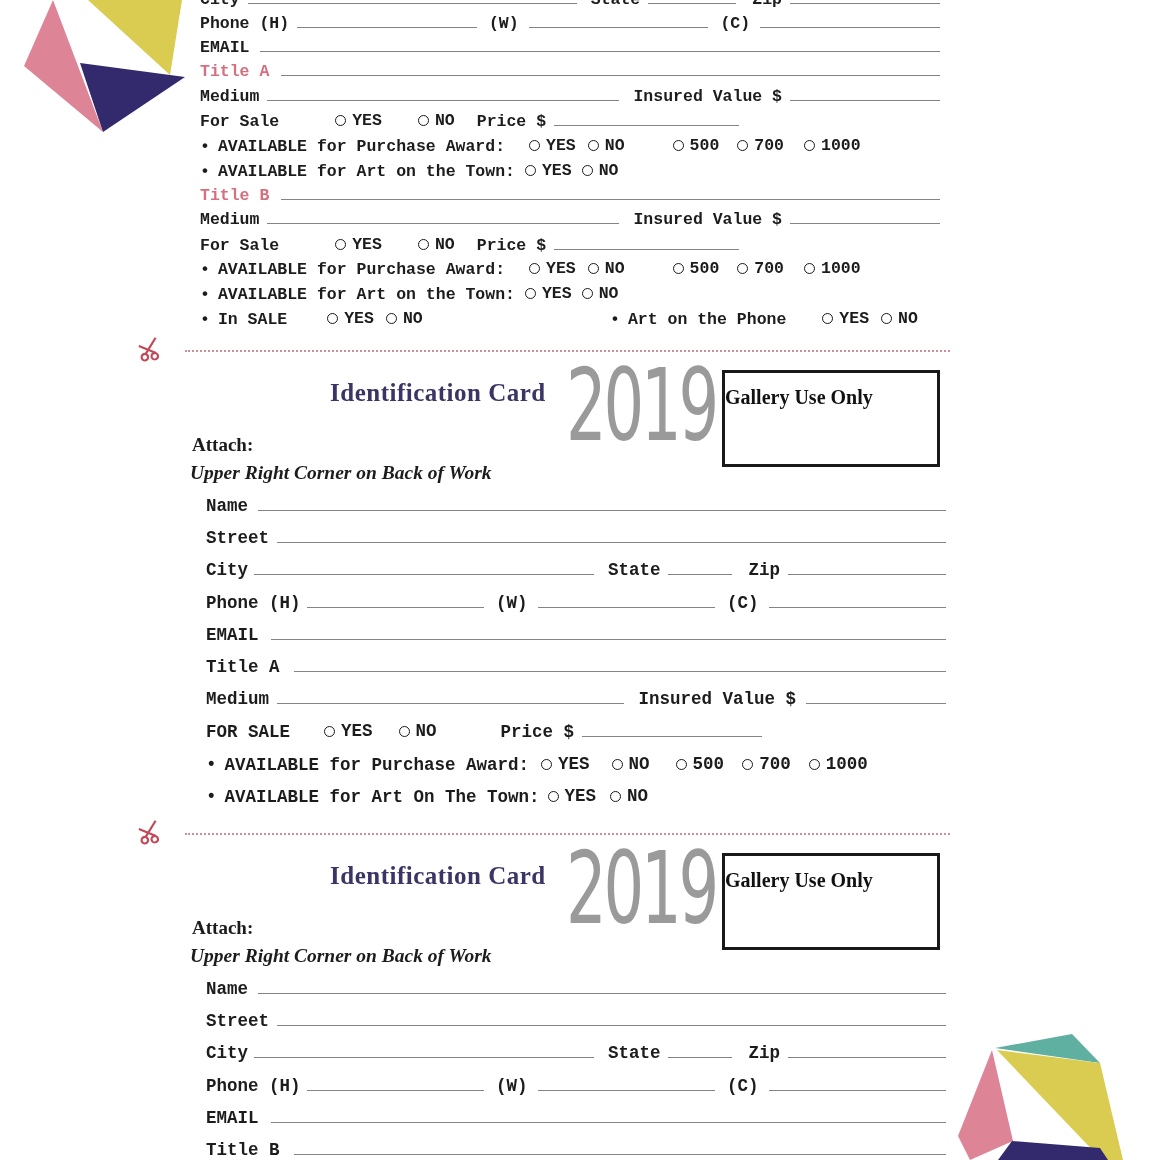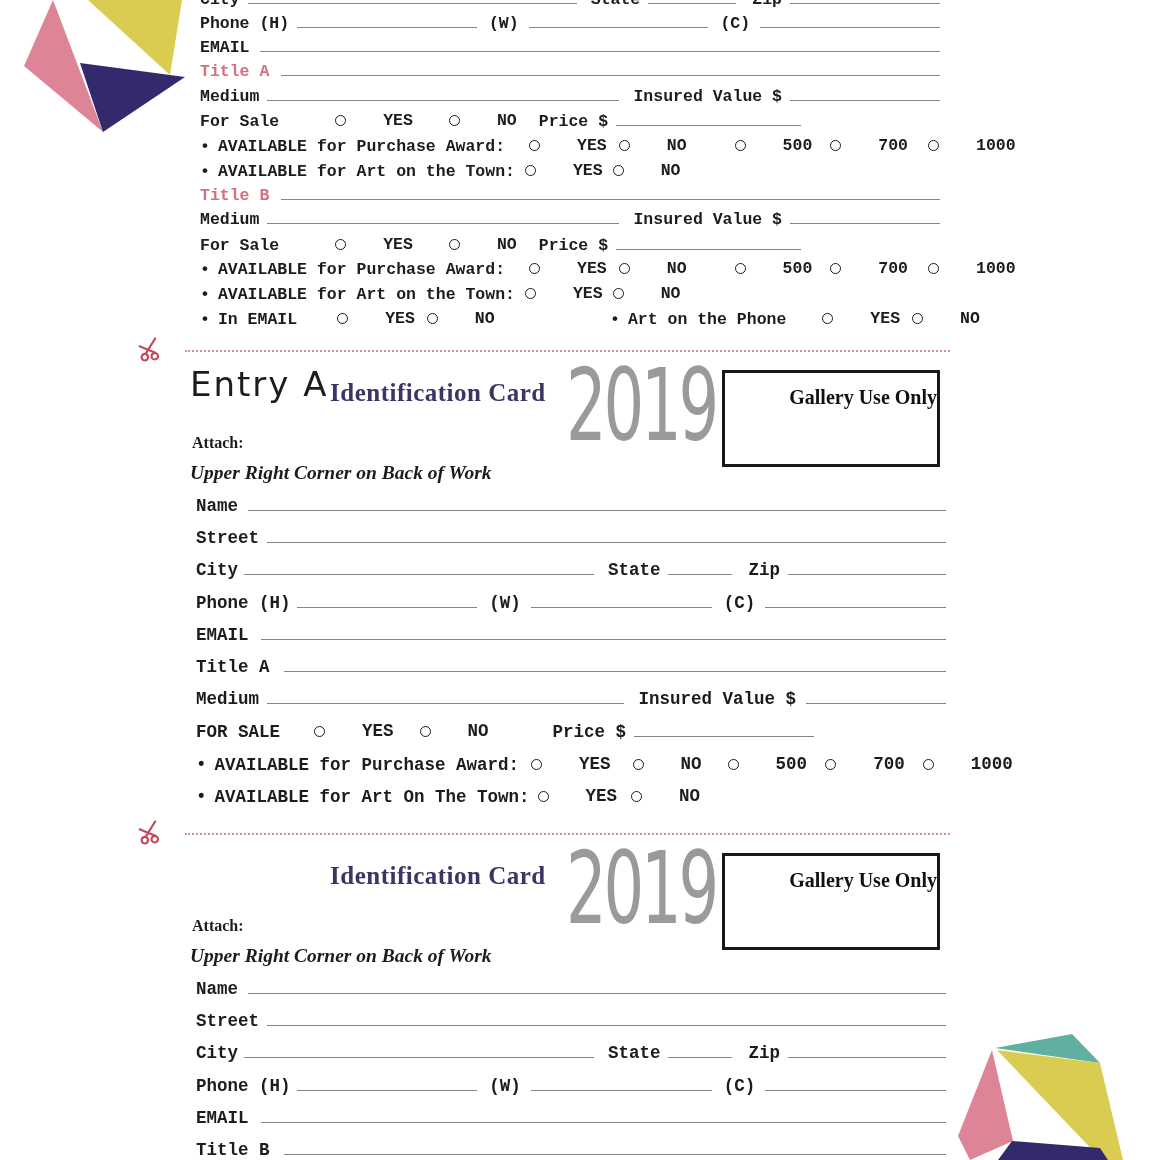--- a/index.html
+++ b/index.html
@@ -13,44 +13,44 @@
   .line{border-bottom:1.6px solid #848484;height:4px;margin-bottom:-3px;flex:1 1 auto;min-width:20px;}
   .line.fix{flex:0 0 auto;}
   .w64{width:64px;}  .w88{width:88px;}  .w140{width:140px;} .w150{width:150px;}
   .w158{width:158px;}.w180{width:180px;}.w185{width:185px;}
   .ml6{margin-left:6px;} .ml8{margin-left:8px;} .ml10{margin-left:10px;}
   .ml12{margin-left:12px;} .ml14{margin-left:14px;} .ml16{margin-left:16px;}
   .ml18{margin-left:18px;} .ml20{margin-left:20px;} .ml22{margin-left:22px;}
   .ml24{margin-left:24px;} .ml26{margin-left:26px;} .ml34{margin-left:34px;}
   .ml36{margin-left:36px;} .ml40{margin-left:40px;} .ml48{margin-left:48px;}
   .ml56{margin-left:56px;} .ml64{margin-left:64px;}
-  .opt{display:inline-flex;align-items:center;gap:31px;}
+  .opt{display:inline-flex;align-items:center;}
   .radio{width:9px;height:9px;border:1.8px solid #191919;border-radius:50%;margin-right:6px;flex:0 0 auto;}
   .bullet{margin-right:8px;}
   .pink{color:#d4707f;}
   
   .topform{position:absolute;left:200px;top:-10px;width:740px;height:345px;
     font-size:16.5px;font-weight:bold;}
   
   .card{position:absolute;left:190px;width:758px;height:480px;font-size:17.5px;font-weight:bold;}
   #cardA{top:352px;} #cardB{top:835px;}
   .cutline{position:absolute;left:-5px;top:-2px;width:765px;border-top:2.5px dotted #cf8f97;}
   .scissors{position:absolute;left:-54px;top:-16px;width:26px;height:26px;transform:rotate(-18deg);}
   .entry-label{position:absolute;left:0;top:12px;font-family:"DejaVu Sans",sans-serif;
     font-weight:normal;font-size:34px;letter-spacing:2px;color:#1c1c1c;}
   .card-title{position:absolute;left:140px;top:27px;font-size:25px;font-weight:bold;
     color:#3a3565;letter-spacing:0.5px;}
   .year{position:absolute;left:376px;top:14px;font-family:"DejaVu Sans",sans-serif;
     font-weight:normal;font-size:100px;line-height:0.8;color:#9a9a9a;letter-spacing:-5px;
     transform:scaleX(0.64);transform-origin:left top;}
   .gallery-box{position:absolute;left:532px;top:18px;width:212px;height:91px;border:3px solid #191919;}
-  .glabel{margin-top:13px;text-align:right;font-size:20px;font-weight:bold;color:#111;}
-  .attach{position:absolute;left:2px;top:82px;font-size:16px;font-weight:bold;}
+  .glabel{margin-top:13px;text-align:left;font-size:20px;font-weight:bold;color:#111;}
+  .attach{position:absolute;left:2px;top:82px;font-size:19px;font-weight:bold;}
   .attach-note{position:absolute;left:0;top:110px;font-size:19.5px;font-weight:bold;font-style:italic;text-align:center;}
-  .fields .r{left:6px;right:2px;text-align:center;}
+  .fields .r{left:16px;right:2px;text-align:center;}
   
   .logo{position:absolute;}
 </style>
 </head>
 <body>
 
 <svg class="logo" style="left:0;top:0" width="190" height="140" viewBox="0 0 190 140">
   <polygon points="53,0 24,66 103,132" fill="#de8497"></polygon>
   <polygon points="88,0 182,0 170,75" fill="#d9cc51"></polygon>
   <polygon points="80,63 185,77 103,132" fill="#322a6c"></polygon>
@@ -196,21 +196,21 @@
         <span class="radio"></span>
         <span>YES</span>
       </span>
     <span class="opt ml10">
         <span class="radio"></span>
         <span>NO</span>
       </span>
   </div>
   <div class="r" style="top:319px;position:absolute">
     <span class="bullet">•</span>
-    <span>In EMAIL</span>
+    <span>In SALE</span>
     <span class="opt ml40">
         <span class="radio"></span>
         <span>YES</span>
       </span>
     <span class="opt ml12">
         <span class="radio"></span>
         <span>NO</span>
       </span>
     <span style="position:absolute;left:410px;display:inline-flex;align-items:baseline">
       <span class="bullet">•</span>
@@ -227,21 +227,20 @@
   </div>
 </div>
 
 <div class="card" id="cardA">
   <svg class="scissors" viewBox="0 0 24 24" fill="none" stroke="#c2495a" stroke-width="2">
     <circle cx="6" cy="18" r="3"></circle>
       <circle cx="15" cy="20" r="3"></circle>
     <path d="M7.5 15.5 L21 4 M17 17.5 L4 6.5"></path>
   </svg>
   <div class="cutline"></div>
-  <div class="entry-label">Entry A</div>
   <div class="card-title">Identification Card</div>
   <div class="year">2019</div>
   <div class="gallery-box">
     <div class="glabel">Gallery Use Only</div>
   </div>
   <div class="attach">Attach:</div>
   <div class="attach-note">Upper Right Corner on Back of Work</div>
   <div class="fields">
     <div class="r" style="top:144px">
       <span>Name</span>

